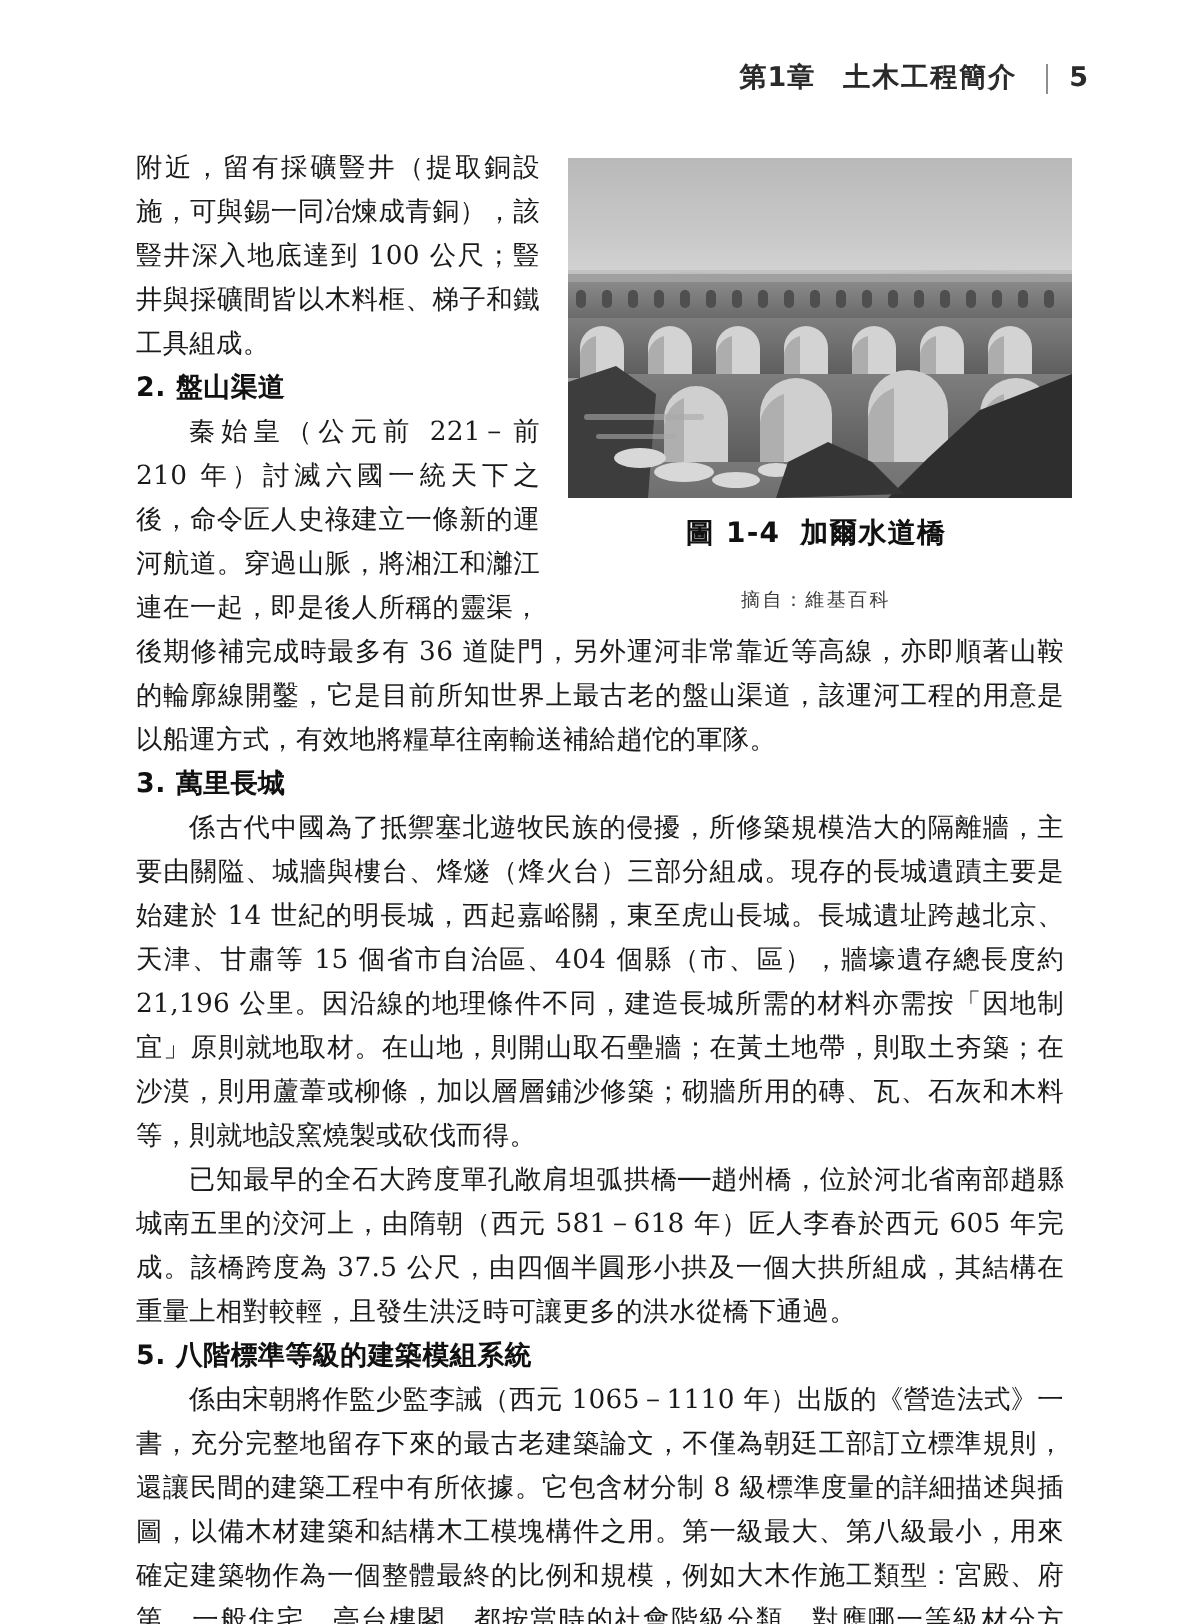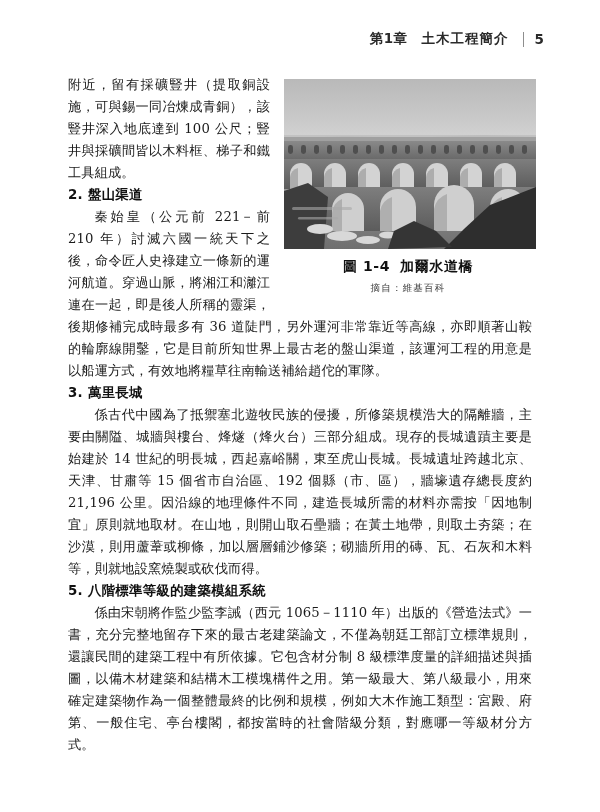--- a/index.html
+++ b/index.html
@@ -124,21 +124,21 @@
     text-align: center;
     font-family: "DejaVu Sans", "Liberation Sans", sans-serif;
     font-size: 14px;
     font-weight: bold;
     letter-spacing: 0.6px;
     color: #111111;
     white-space: nowrap;
   }
   .figure-caption .cap-num { margin-right: 10px; }
   .figure-source {
-    margin-top: 6px;
+    margin-top: 18px;
     text-align: center;
     font-size: 9.5px;
     letter-spacing: 1.2px;
     color: #3a3a3a;
   }
 
   .clearer { clear: both; }
 </style>
 </head>
 <body>
@@ -281,22 +281,23 @@
     <h3 class="sec-head">
       <span>2.</span>
       <span>盤山渠道</span>
     </h3>
     <p class="para indent">秦始皇（公元前 221－前 210 年）討滅六國一統天下之後，命令匠人史祿建立一條新的運河航道。穿過山脈，將湘江和灕江連在一起，即是後人所稱的靈渠，後期修補完成時最多有 36 道陡門，另外運河非常靠近等高線，亦即順著山鞍的輪廓線開鑿，它是目前所知世界上最古老的盤山渠道，該運河工程的用意是以船運方式，有效地將糧草往南輸送補給趙佗的軍隊。</p>
 
     <h3 class="sec-head">
       <span>3.</span>
       <span>萬里長城</span>
     </h3>
-    <p class="para indent">係古代中國為了抵禦塞北遊牧民族的侵擾，所修築規模浩大的隔離牆，主要由關隘、城牆與樓台、烽燧（烽火台）三部分組成。現存的長城遺蹟主要是始建於 14 世紀的明長城，西起嘉峪關，東至虎山長城。長城遺址跨越北京、天津、甘肅等 15 個省市自治區、192 個縣（市、區），牆壕遺存總長度約 21,196 公里。因沿線的地理條件不同，建造長城所需的材料亦需按「因地制宜」原則就地取材。在山地，則開山取石壘牆；在黃土地帶，則取土夯築；在沙漠，則用蘆葦或柳條，加以層層鋪沙修築；砌牆所用的磚、瓦、石灰和木料等，則就地設窯燒製或砍伐而得。</p>
-
+    <p class="para indent">係古代中國為了抵禦塞北遊牧民族的侵擾，所修築規模浩大的隔離牆，主要由關隘、城牆與樓台、烽燧（烽火台）三部分組成。現存的長城遺蹟主要是始建於 14 世紀的明長城，西起嘉峪關，東至虎山長城。長城遺址跨越北京、天津、甘肅等 15 個省市自治區、404 個縣（市、區），牆壕遺存總長度約 21,196 公里。因沿線的地理條件不同，建造長城所需的材料亦需按「因地制宜」原則就地取材。在山地，則開山取石壘牆；在黃土地帶，則取土夯築；在沙漠，則用蘆葦或柳條，加以層層鋪沙修築；砌牆所用的磚、瓦、石灰和木料等，則就地設窯燒製或砍伐而得。</p>
+
+    <p class="para indent">已知最早的全石大跨度單孔敞肩坦弧拱橋──趙州橋，位於河北省南部趙縣城南五里的洨河上，由隋朝（西元 581－618 年）匠人李春於西元 605 年完成。該橋跨度為 37.5 公尺，由四個半圓形小拱及一個大拱所組成，其結構在重量上相對較輕，且發生洪泛時可讓更多的洪水從橋下通過。</p>
 
     <h3 class="sec-head">
       <span>5.</span>
       <span>八階標準等級的建築模組系統</span>
     </h3>
     <p class="para indent">係由宋朝將作監少監李誡（西元 1065－1110 年）出版的《營造法式》一書，充分完整地留存下來的最古老建築論文，不僅為朝廷工部訂立標準規則，還讓民間的建築工程中有所依據。它包含材分制 8 級標準度量的詳細描述與插圖，以備木材建築和結構木工模塊構件之用。第一級最大、第八級最小，用來確定建築物作為一個整體最終的比例和規模，例如大木作施工類型：宮殿、府第、一般住宅、亭台樓閣，都按當時的社會階級分類，對應哪一等級材分方式。</p>
 
     <div class="clearer"></div>
   </div>
 </div>

